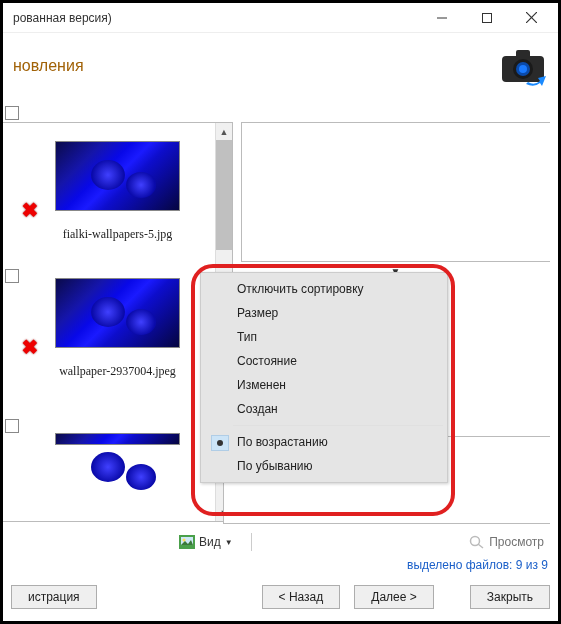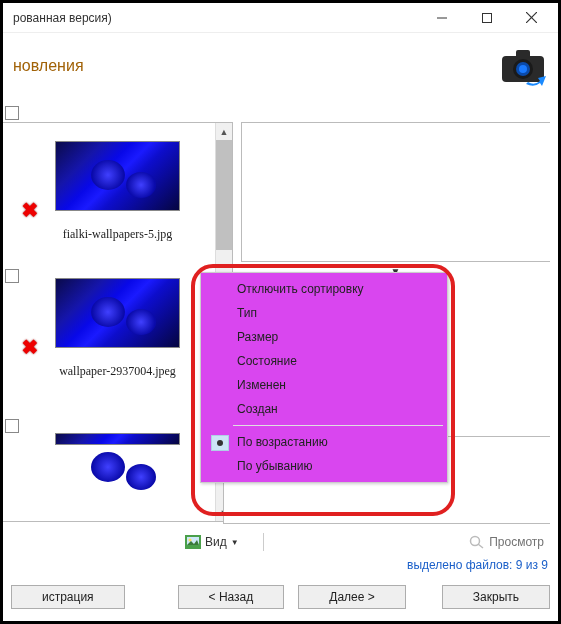--- a/index.html
+++ b/index.html
@@ -24,31 +24,31 @@
   .thumb-img::before, .thumb-img::after { content: ""; position: absolute; border-radius: 50%; background: radial-gradient(circle, #4040ff 0%, #0a0aaa 70%); }
   .thumb-img::before { width: 34px; height: 30px; left: 35px; top: 18px; }
   .thumb-img::after { width: 30px; height: 26px; left: 70px; top: 30px; }
   .red-x { position: absolute; left: 18px; bottom: 30px; width: 18px; height: 18px; color: #e00; font-weight: bold; font-size: 20px; text-shadow: 0 0 2px #800; }
   .thumb-label { font-size: 12px; color: #222; margin-top: 16px; white-space: nowrap; font-family: Liberation Serif, serif; }
   .check-box { position: absolute; left: 2px; top: 6px; width: 14px; height: 14px; border: 1px solid #888; background: #fff; }
   .thumb-item.third .thumb-img { height: 12px; margin-top: 18px; }
   .right-panel { position: absolute; left: 238px; top: 24px; right: 8px; height: 140px; background: #fff; border: 1px solid #bbb; border-right: none; }
   .right-drop { position: absolute; left: 238px; top: 168px; right: 8px; font-size: 10px; color: #333; text-align: center; }
   .right-box2 { position: absolute; left: 220px; top: 338px; right: 8px; height: 88px; background: #fff; border: 1px solid #bbb; border-right: none; }
-  .toolbar-row { position: absolute; left: 0; right: 0; top: 428px; height: 32px; display: flex; align-items: center; padding: 0 8px; gap: 18px; font-size: 12px; }
+  .toolbar-row { position: absolute; left: 0; right: 0; top: 428px; height: 32px; display: flex; align-items: center; padding: 0 8px; gap: 12px; font-size: 12px; }
   .tb-spacer { flex: 1; }
   .tb-btn { display: flex; align-items: center; gap: 4px; padding: 3px 6px; color: #333; font-size: 12px; }
   .tb-btn.dim { color: #737373; }
   .tb-icon { width: 16px; height: 14px; }
   .status-row { position: absolute; left: 0; right: 0; top: 460px; height: 20px; text-align: right; padding: 0 10px; font-size: 12px; }
   .status-link { color: #1a5fc9; }
   .bottom-btns { position: absolute; left: 0; right: 0; bottom: 4px; height: 40px; display: flex; align-items: center; padding: 0 8px; gap: 14px; }
-  .wizard-btn { height: 24px; padding: 0 30px; font-size: 12px; background: #efefef; border: 1px solid #adadad; color: #222; display: flex; align-items: center; }
+  .wizard-btn { height: 24px; padding: 0 16px; font-size: 12px; background: #efefef; border: 1px solid #adadad; color: #222; display: flex; align-items: center; }
   .bottom-spacer { flex: 1; }
-  .context-menu { position: absolute; left: 197px; top: 269px; width: 248px; background: #d946ef; border: 1px solid #ccc; box-shadow: 1px 1px 3px rgba(0,0,0,0.2); padding: 4px 2px; z-index: 50; }
+  .context-menu { position: absolute; left: 197px; top: 269px; width: 248px; background: #e5e5e5; border: 1px solid #ccc; box-shadow: 1px 1px 3px rgba(0,0,0,0.2); padding: 4px 2px; z-index: 50; }
   .cm-item { height: 24px; display: flex; align-items: center; padding-left: 34px; font-size: 12px; color: #222; position: relative; }
   .cm-item .radio { position: absolute; left: 8px; top: 5px; width: 18px; height: 16px; background: #cce4f7; border: 1px solid #b0cde6; display: none; }
   .cm-item .radio::after { content: ""; position: absolute; left: 5px; top: 4px; width: 6px; height: 6px; background: #333; border-radius: 50%; }
   .cm-item.checked .radio { display: block; }
   .cm-sep { height: 1px; background: #e0e0e0; margin: 4px 2px 4px 30px; }
   .cm-highlight { position: absolute; left: 188px; top: 261px; width: 264px; height: 252px; border: 4px solid #e02020; border-radius: 22px; z-index: 60; pointer-events: none; }
 </style>
 </head>
 <body>
 
@@ -158,24 +158,24 @@
   <div class="wizard-btn">Далее &gt;</div>
   <div style="width:8px"></div>
   <div class="wizard-btn">Закрыть</div>
 </div>
 
 <div class="context-menu">
   <div class="cm-item">
       <span>Отключить сортировку</span>
     </div>
   <div class="cm-item">
-      <span>Тип</span>
+      <span>Размер</span>
     </div>
   <div class="cm-item">
-      <span>Размер</span>
+      <span>Тип</span>
     </div>
   <div class="cm-item">
       <span>Состояние</span>
     </div>
   <div class="cm-item">
       <span>Изменен</span>
     </div>
   <div class="cm-item">
       <span>Создан</span>
     </div>

